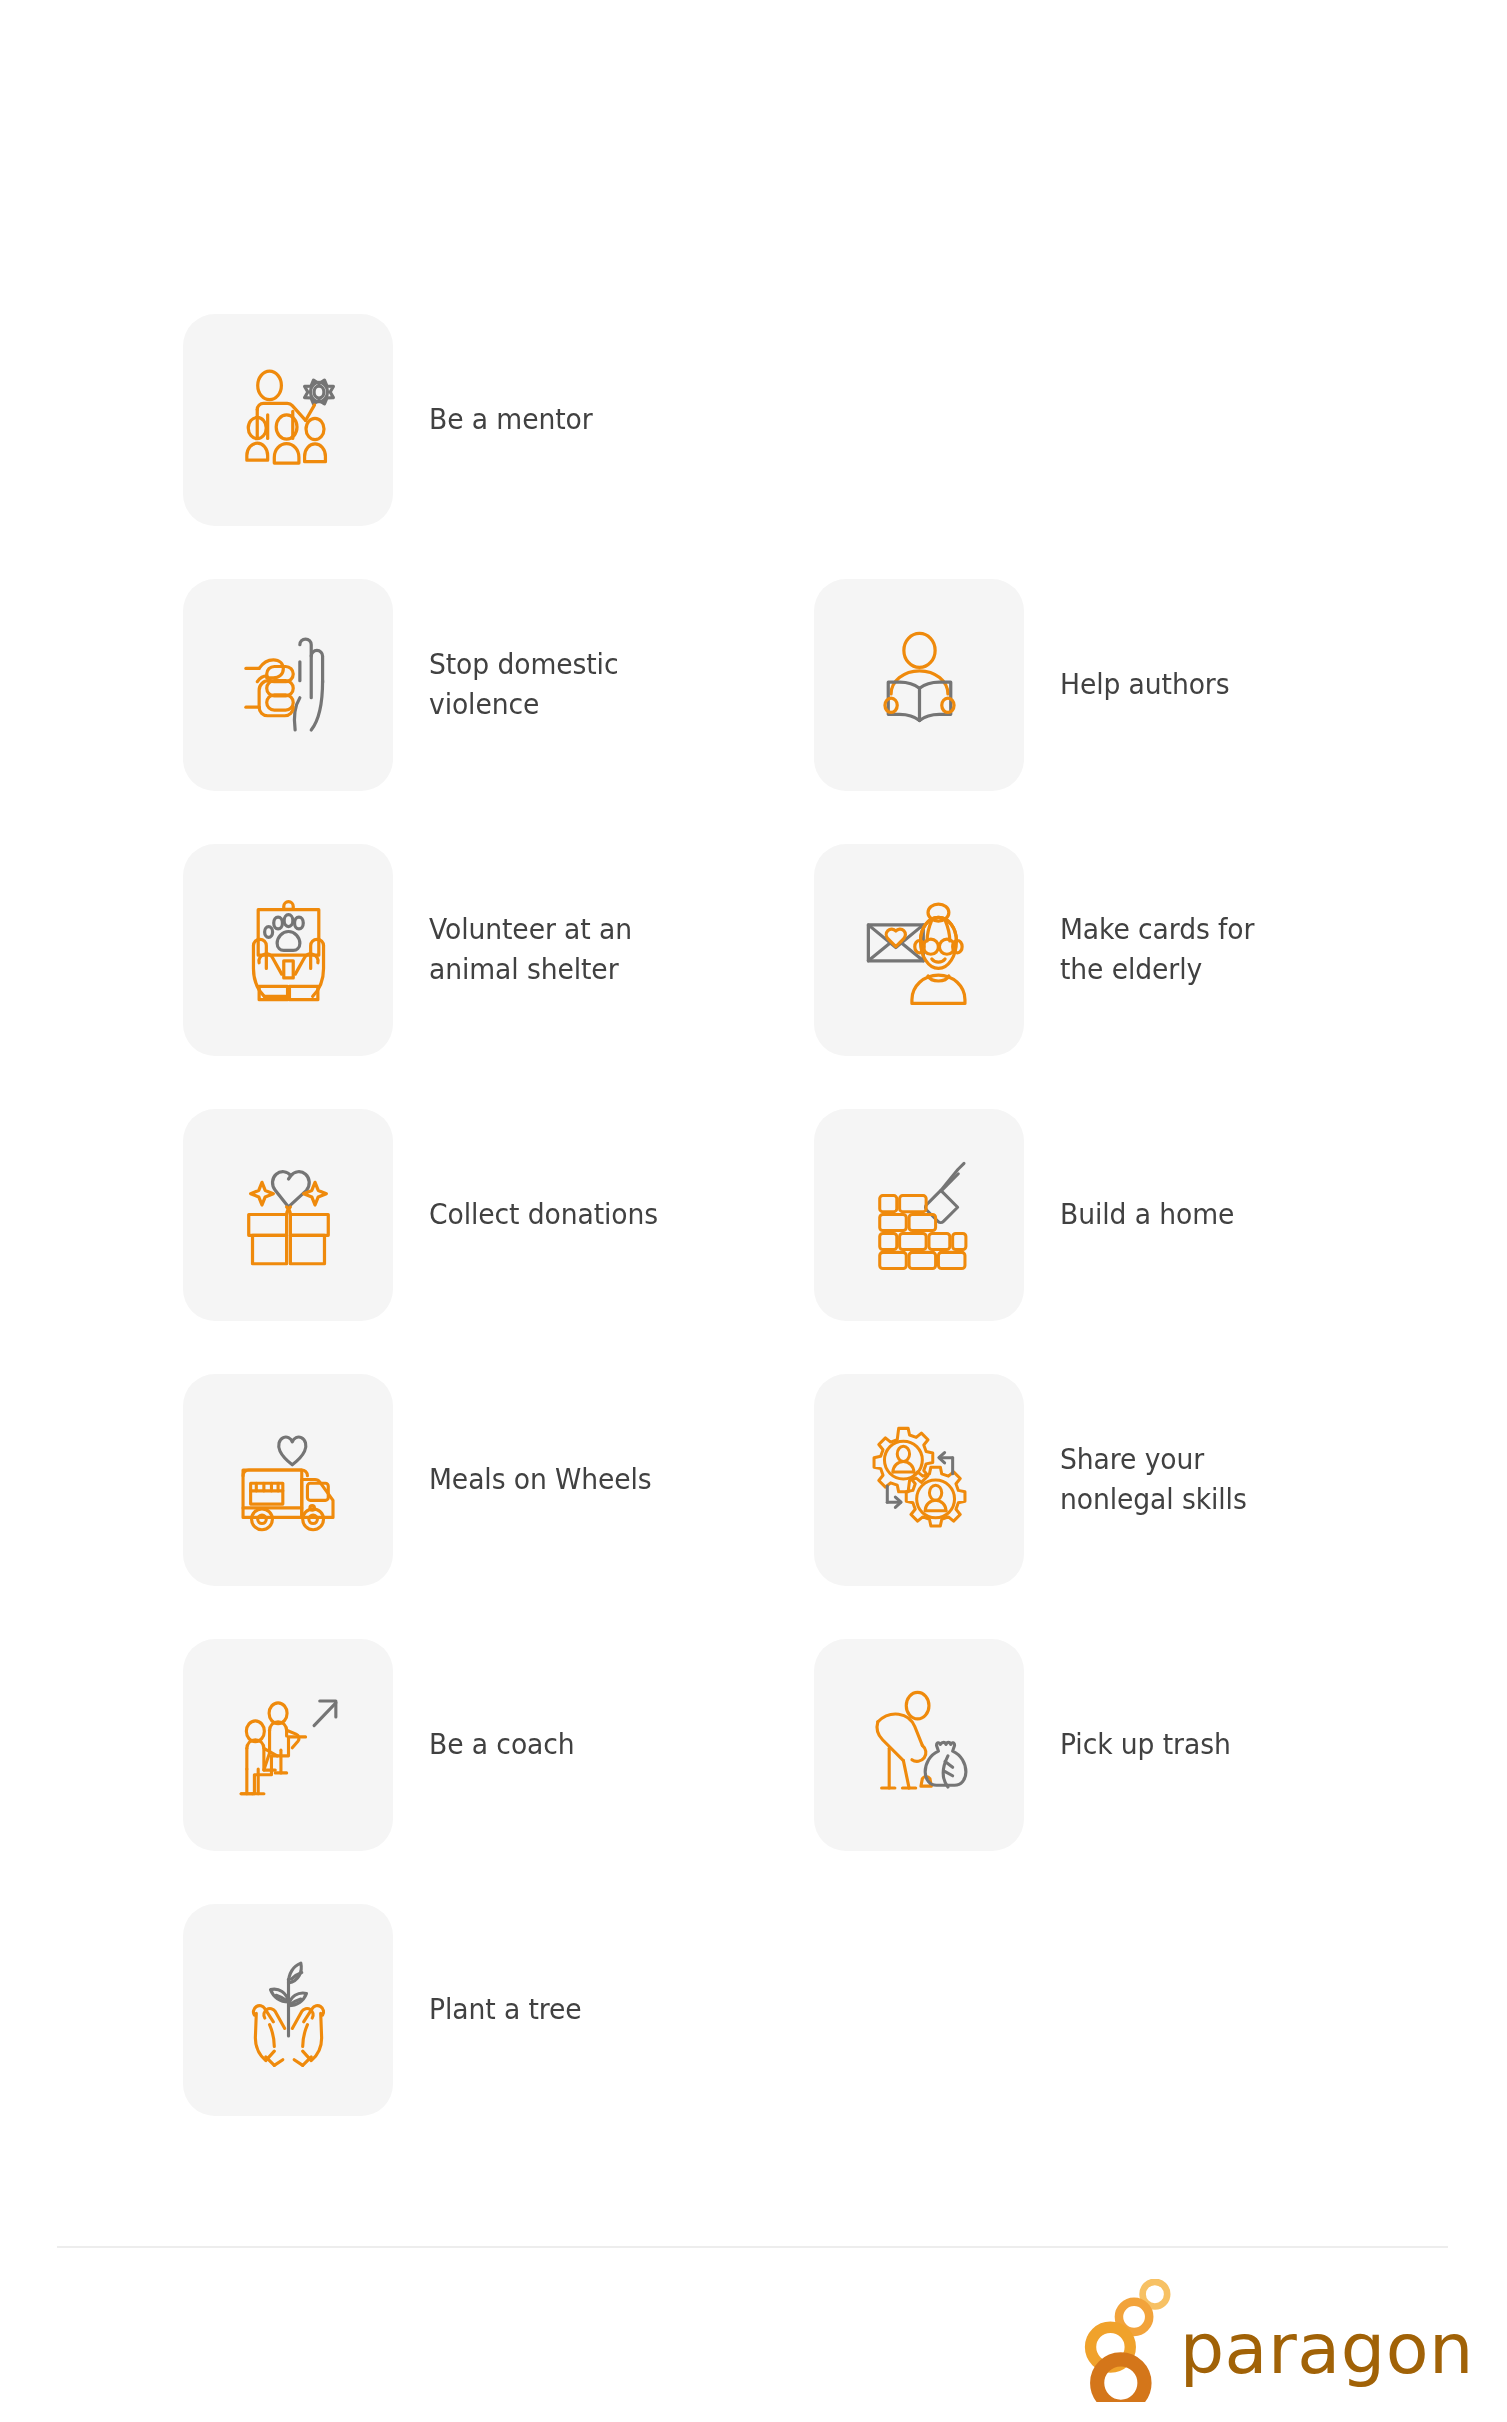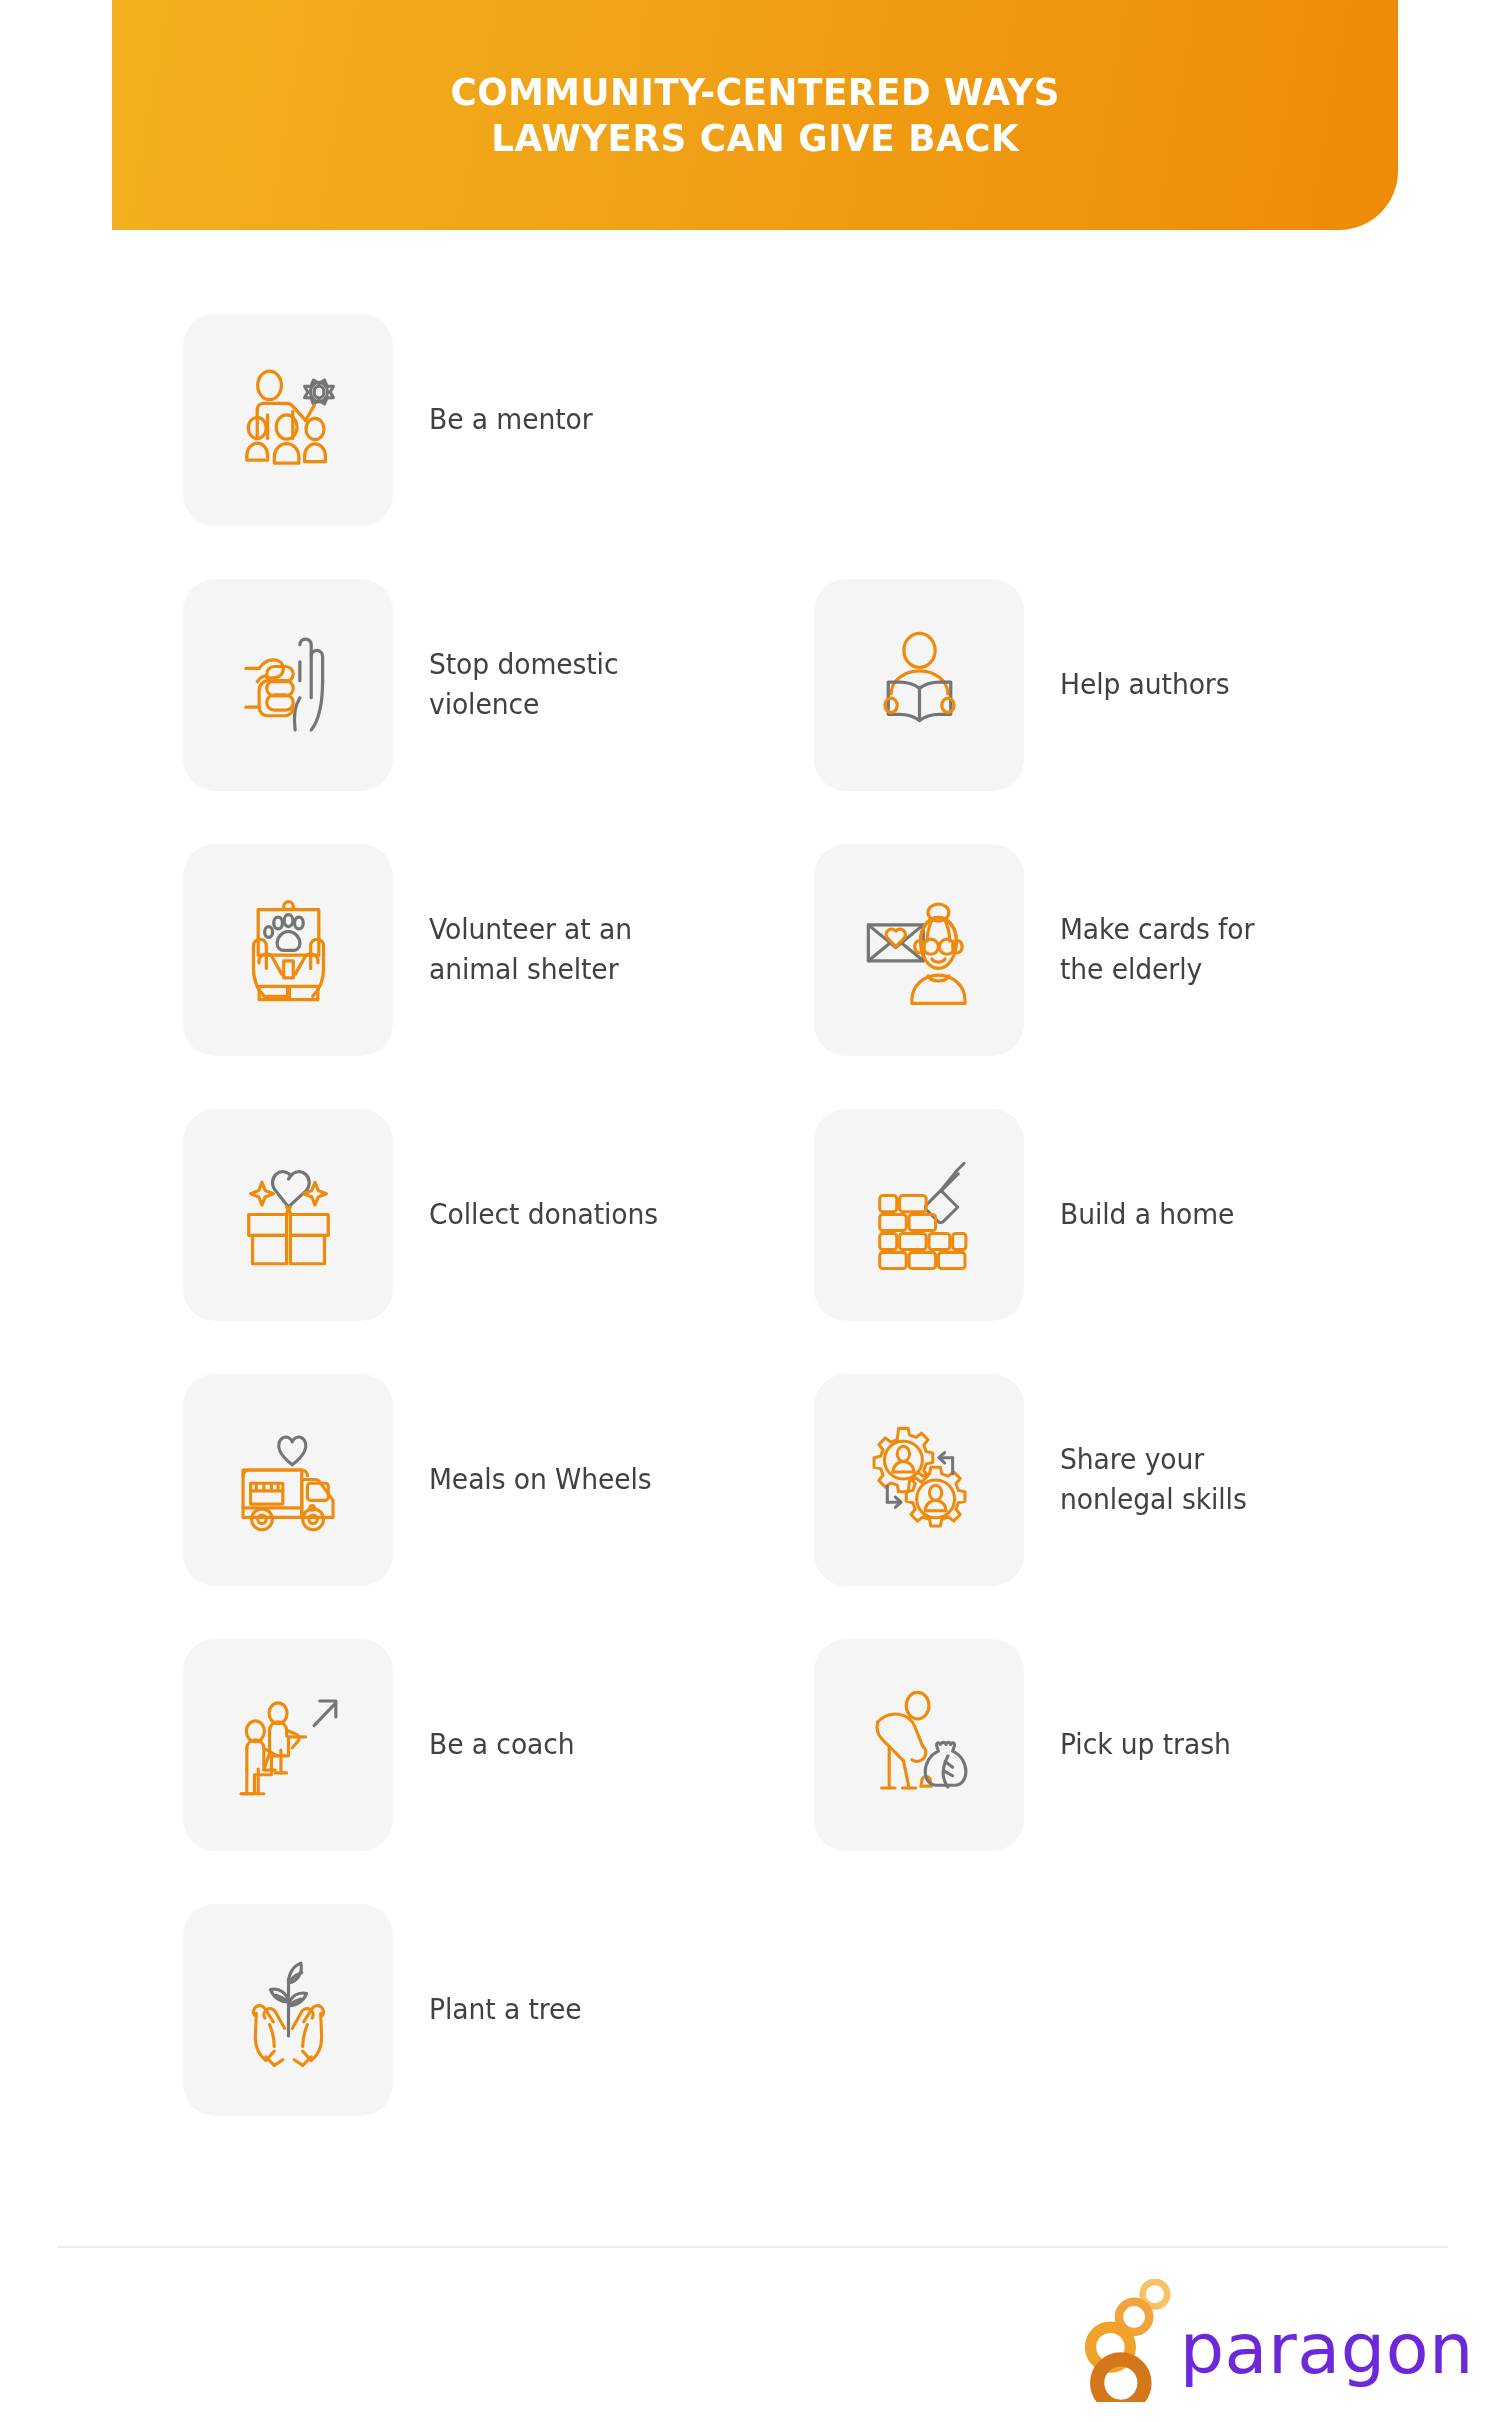--- a/index.html
+++ b/index.html
@@ -95,39 +95,35 @@
     background: #EDEDED;
   }
   .footer-logo {
     position: absolute;
     left: 1079px;
     top: 2279px;
     display: flex;
     align-items: center;
   }
   .logo-wordmark {
-    color: #6d28d9;
+    color: #a16207;
     font-family: "DejaVu Sans", sans-serif;
     font-size: 70px;
     font-weight: normal;
     letter-spacing: 0.5px;
     line-height: 1;
     margin-left: 5.7px;
     margin-top: 13.2px;
   }
 </style>
 </head>
 <body>
 
 <div class="page">
 
-  <div class="banner">
-    <div class="banner-title">COMMUNITY-CENTERED WAYS
-LAWYERS CAN GIVE BACK</div>
-  </div>
 
   <div class="grid">
 
     <div class="row">
 
       <div class="cell">
         <div class="tile">
           <span>
             <svg width="125" height="125" viewBox="0 0 132 132" fill="none" stroke="#EF8A0C" stroke-width="3.4" stroke-linecap="round" stroke-linejoin="round">
 

